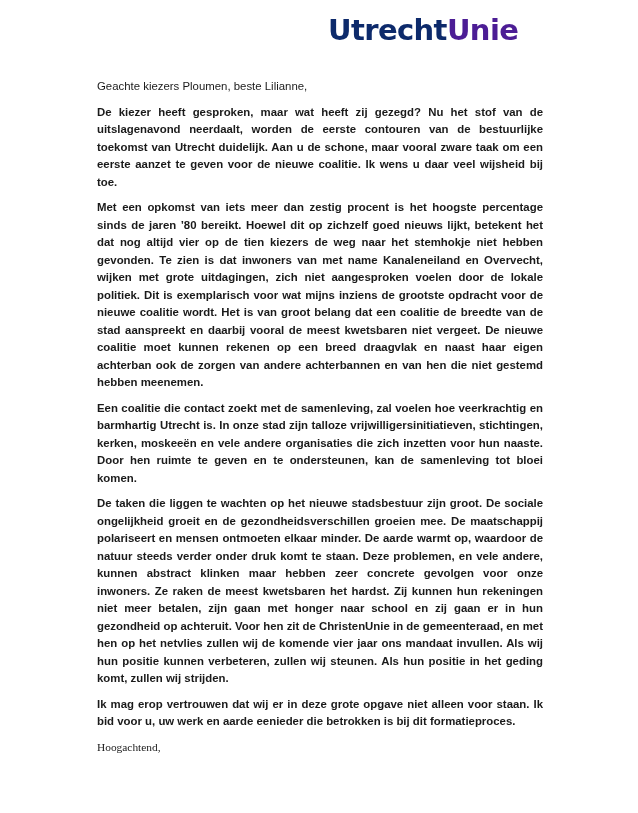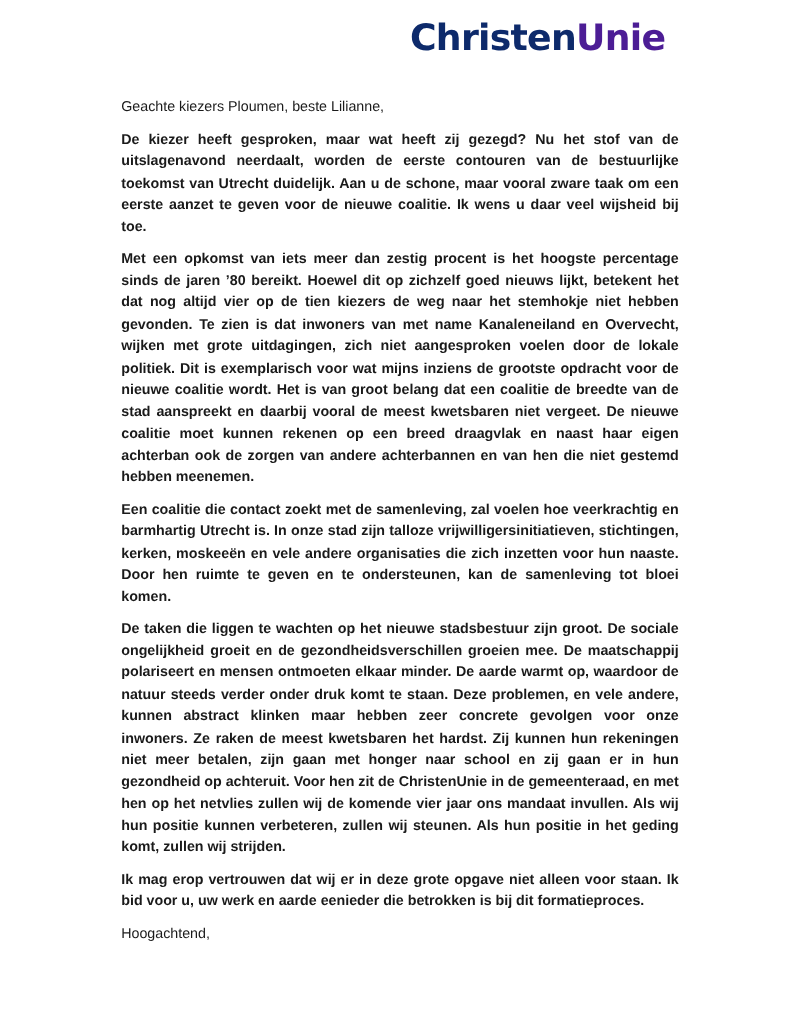--- a/index.html
+++ b/index.html
@@ -43,33 +43,34 @@
   .salutation {
     margin: 0 0 8px 0;
   }
   .para {
     margin: 0 0 8px 0;
     text-align: justify;
     font-weight: bold;
   }
   .closing {
     margin: 0 0 0 0;
+    font-family: Liberation Serif, serif;
   }
   .signature {
     margin-top: 70px;
   }
   .signer-title {
     font-style: italic;
   }
 </style>
 </head>
 <body>
 
 <div class="logo">
-  <span class="part1">Christen</span><span class="part2">Unie</span>
+  <span class="part1">Utrecht</span><span class="part2">Unie</span>
 </div>
 
 <div class="letter">
   <p class="salutation">Geachte kiezers Ploumen, beste Lilianne,</p>
   <p class="para">De kiezer heeft gesproken, maar wat heeft zij gezegd? Nu het stof van de uitslagenavond neerdaalt, worden de eerste contouren van de bestuurlijke toekomst van Utrecht duidelijk. Aan u de schone, maar vooral zware taak om een eerste aanzet te geven voor de nieuwe coalitie. Ik wens u daar veel wijsheid bij toe.</p>
   <p class="para">Met een opkomst van iets meer dan zestig procent is het hoogste percentage sinds de jaren ’80 bereikt. Hoewel dit op zichzelf goed nieuws lijkt, betekent het dat nog altijd vier op de tien kiezers de weg naar het stemhokje niet hebben gevonden. Te zien is dat inwoners van met name Kanaleneiland en Overvecht, wijken met grote uitdagingen, zich niet aangesproken voelen door de lokale politiek. Dit is exemplarisch voor wat mijns inziens de grootste opdracht voor de nieuwe coalitie wordt. Het is van groot belang dat een coalitie de breedte van de stad aanspreekt en daarbij vooral de meest kwetsbaren niet vergeet. De nieuwe coalitie moet kunnen rekenen op een breed draagvlak en naast haar eigen achterban ook de zorgen van andere achterbannen en van hen die niet gestemd hebben meenemen.</p>
   <p class="para">Een coalitie die contact zoekt met de samenleving, zal voelen hoe veerkrachtig en barmhartig Utrecht is. In onze stad zijn talloze vrijwilligersinitiatieven, stichtingen, kerken, moskeeën en vele andere organisaties die zich inzetten voor hun naaste. Door hen ruimte te geven en te ondersteunen, kan de samenleving tot bloei komen.</p>
   <p class="para">De taken die liggen te wachten op het nieuwe stadsbestuur zijn groot. De sociale ongelijkheid groeit en de gezondheidsverschillen groeien mee. De maatschappij polariseert en mensen ontmoeten elkaar minder. De aarde warmt op, waardoor de natuur steeds verder onder druk komt te staan. Deze problemen, en vele andere, kunnen abstract klinken maar hebben zeer concrete gevolgen voor onze inwoners. Ze raken de meest kwetsbaren het hardst. Zij kunnen hun rekeningen niet meer betalen, zijn gaan met honger naar school en zij gaan er in hun gezondheid op achteruit. Voor hen zit de ChristenUnie in de gemeenteraad, en met hen op het netvlies zullen wij de komende vier jaar ons mandaat invullen. Als wij hun positie kunnen verbeteren, zullen wij steunen. Als hun positie in het geding komt, zullen wij strijden.</p>
   <p class="para">Ik mag erop vertrouwen dat wij er in deze grote opgave niet alleen voor staan. Ik bid voor u, uw werk en aarde eenieder die betrokken is bij dit formatieproces.</p>
   <p class="closing">Hoogachtend,</p>

